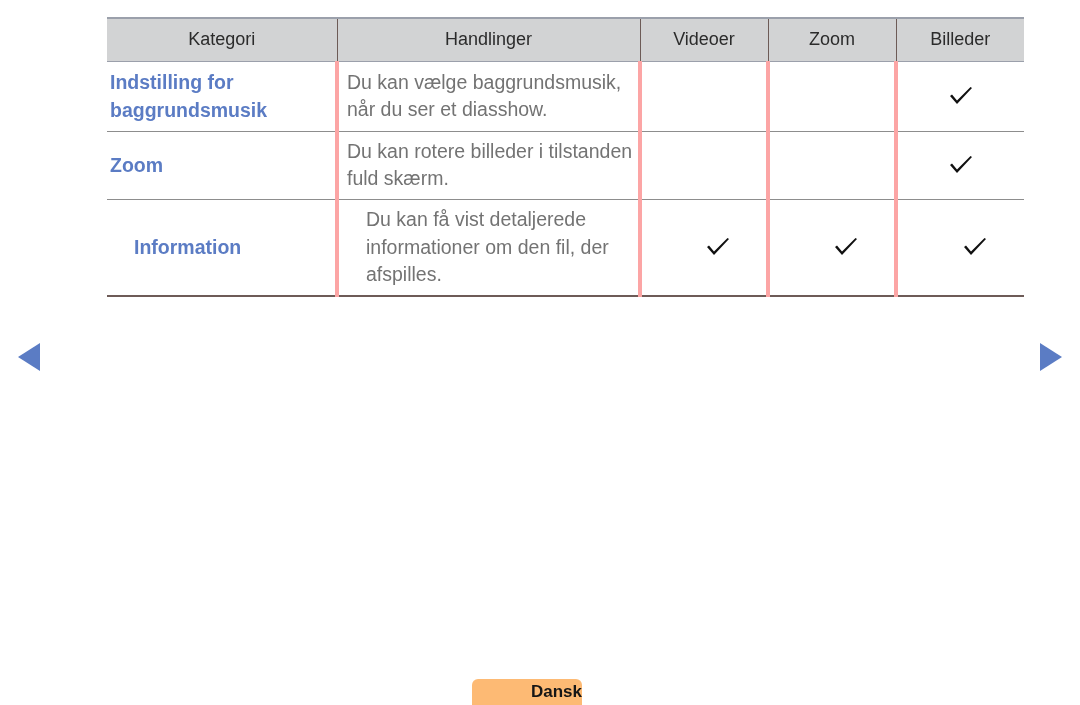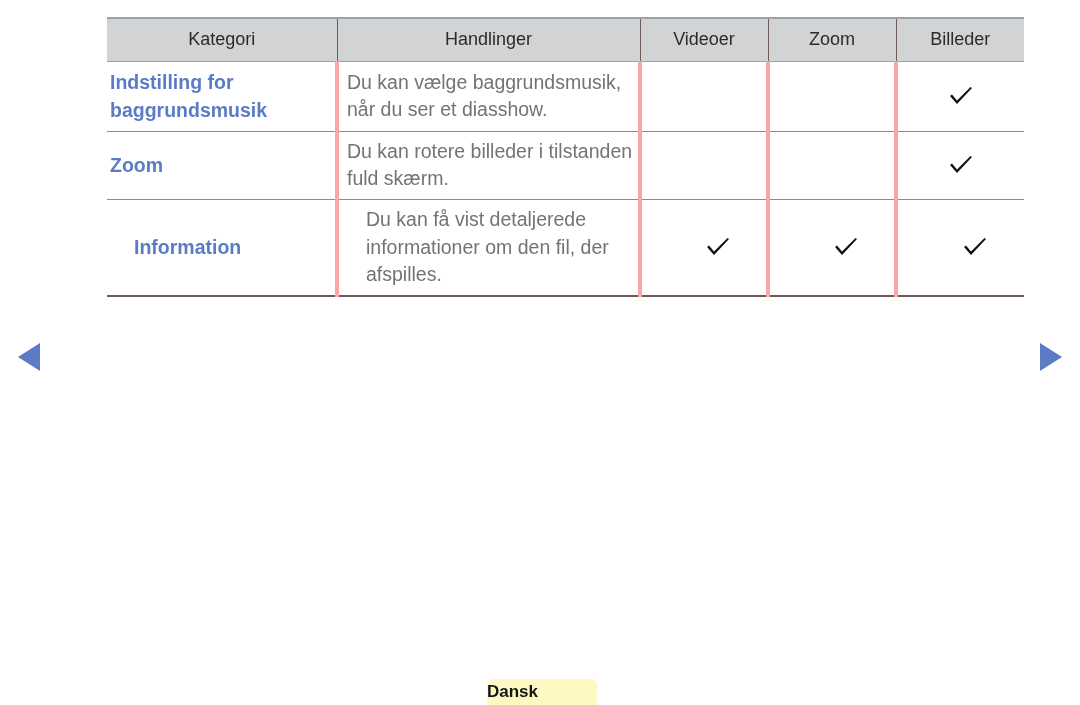--- a/index.html
+++ b/index.html
@@ -108,32 +108,32 @@
     left: 1040px;
     top: 343px;
     border-top: 14px solid transparent;
     border-bottom: 14px solid transparent;
     border-left: 22px solid #5b7cc4;
   }
 
   
   .lang-button {
     position: absolute;
-    left: 487px;
+    left: 472px;
     top: 679px;
     width: 110px;
     height: 26px;
-    background: #fef9c3;
+    background: #fdba74;
     border: none;
     border-radius: 6px 6px 0 0;
     font-family: "Liberation Sans", sans-serif;
     font-size: 17px;
     font-weight: bold;
     color: #161616;
-    text-align: left;
+    text-align: right;
     line-height: 26px;
     cursor: pointer;
     padding: 0;
   }
 </style>
 </head>
 <body>
 
 <div class="table-wrap">
   <table class="feature-table">

